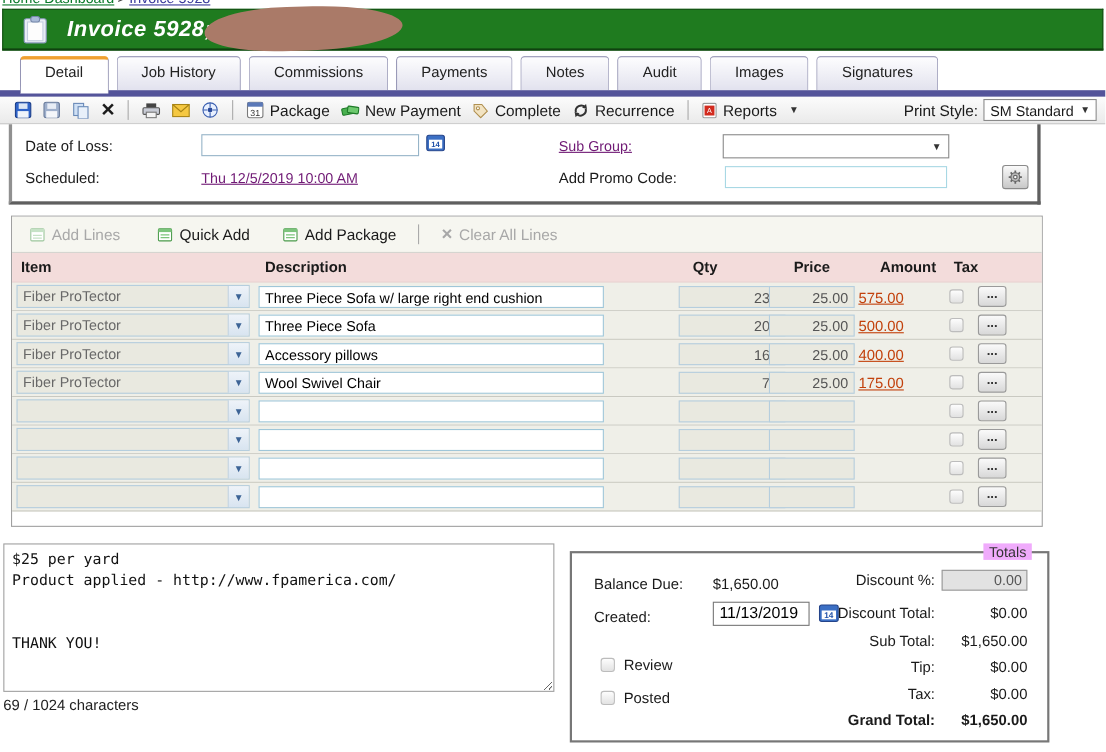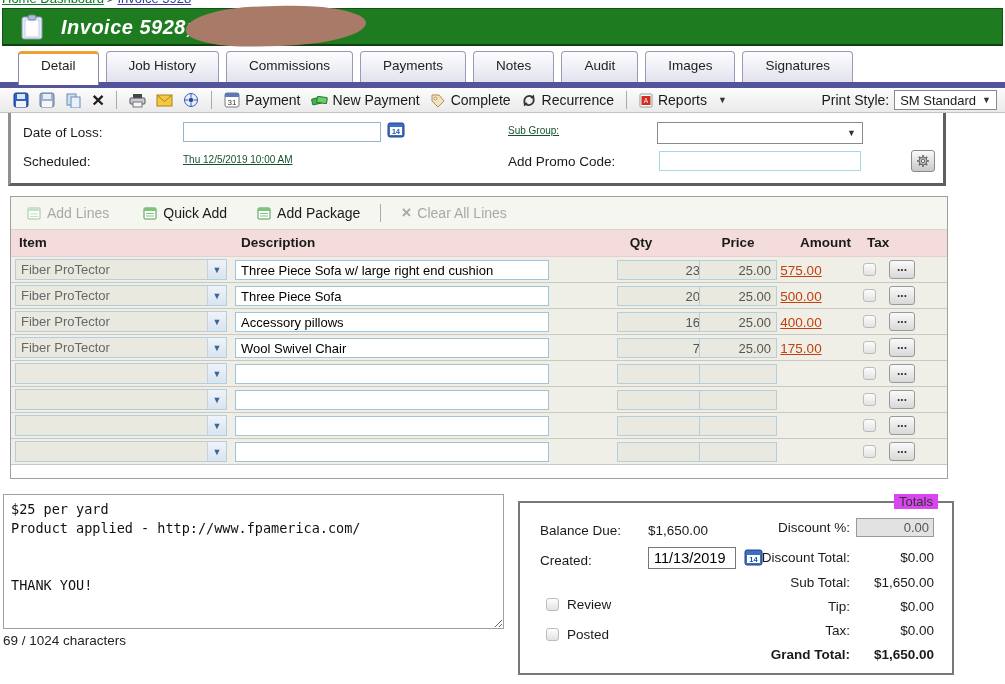--- a/index.html
+++ b/index.html
@@ -35,21 +35,21 @@
   .tsep { width:1px; height:18px; background:#aaa; margin:0 7px; }
   .xglyph { font-size:21px; font-weight:bold; color:#1c1c1c; line-height:16px; }
   .drop-arrow { font-size:9px; color:#333; margin-left:6px; }
   .print-style { margin-left:auto; display:flex; align-items:center; gap:5px; }
   .ps-select { border:1px solid #8a8a8a; background:#fff; height:20px; min-width:96px; display:flex; align-items:center; justify-content:space-between; padding:0 5px; font-size:13px; cursor:pointer; }
 
   
   .form-panel { left:8px; top:113px; width:938px; height:73px; background:#fff;
                 border-left:3px solid #909090; border-right:3px solid #5f5f5f; border-bottom:3px solid #5f5f5f; }
   .flabel { font-size:13.5px; color:#1a1a1a; }
-  .link { color:#14532d; text-decoration:underline; font-size:10px; cursor:pointer; }
+  .link { color:#701a75; text-decoration:underline; font-size:13px; cursor:pointer; }
   .text-input { border:1px solid #96b4c8; height:20px; font-size:13px; padding:0 4px; font-family:"Liberation Sans",sans-serif; }
   .fake-select { border:1px solid #8a8a8a; background:#fff; display:flex; align-items:center; justify-content:flex-end; padding:0 6px; cursor:pointer; }
   .gear-btn { width:24px; height:22px; border:1px solid #8a8a8a; border-radius:3px; background:linear-gradient(#fafafa,#c8c8c8); display:flex; align-items:center; justify-content:center; cursor:pointer; }
 
   
   .items-panel { left:10px; top:196px; width:938px; height:283px; border:1px solid #a0a0a0; background:#fff; }
   .items-toolbar { height:33px; background:#f6f6f0; border-bottom:1px solid #d5d5d0; display:flex; align-items:center; padding:0 10px; font-size:14px; }
   .itbtn { display:flex; align-items:center; gap:6px; padding:0 6px; cursor:pointer; }
   .itbtn.disabled { color:#a8a8a8; cursor:default; }
   .items-head { height:27px; background:#f3dcdb; position:relative; font-size:13.5px; font-weight:bold; border-bottom:1px solid #e6d0cf; }
@@ -65,21 +65,21 @@
   .cbox { width:13px; height:13px; border:1px solid #bcbcbc; border-radius:3px; background:linear-gradient(#fdfdfd,#e2e2e2); display:inline-block; cursor:pointer; }
   .row-cbox { position:absolute; left:852px; top:6px; }
   .dots-btn { position:absolute; left:878px; top:3px; width:26px; height:19px; border:1px solid #9a9a9a; border-radius:3px; background:linear-gradient(#fafafa,#d8d8d8); font-size:12px; font-weight:bold; color:#333; text-align:center; line-height:13px; cursor:pointer; }
 
   
   .notes-area { left:3px; top:494px; width:501px; height:135px; border:1px solid #a0a0a0; font-family:"DejaVu Sans Mono", monospace; font-size:13.5px; line-height:19px; padding:5px 7px; resize:both; color:#111; }
   .notes-counter { left:3px; top:633px; font-size:13.5px; color:#222; }
 
   
   .totals-panel { left:518px; top:501px; width:436px; height:174px; border:2px solid #777; background:#fff; }
-  .totals-legend { position:absolute; top:-9px; right:14px; background:#d946ef; padding:0 5px; font-size:13px; color:#333; }
+  .totals-legend { position:absolute; top:-9px; right:14px; background:#f0abfc; padding:0 5px; font-size:13px; color:#333; }
   .t-row-label { font-size:13.5px; }
   .t-right-row { position:absolute; left:170px; width:244px; display:flex; align-items:center; font-size:13.5px; }
   .t-right-row .lbl { flex:1; text-align:right; }
   .t-right-row .val { width:84px; text-align:right; }
   .t-right-row.bold { font-weight:bold; }
   .disc-input { width:78px; height:19px; background:#e2e2e2; border:1px solid #999; text-align:right; font-size:13px; color:#555; padding:0 4px; margin-left:6px; font-family:"Liberation Sans",sans-serif; }
   .created-input { position:absolute; left:128px; top:44px; width:88px; height:22px; border:1px solid #777; font-size:14.5px; text-align:left; padding:0 5px; font-family:"Liberation Sans",sans-serif; }
   .chk-row { position:absolute; display:flex; align-items:center; gap:8px; font-size:13.5px; }
 </style>
 </head>
@@ -160,21 +160,21 @@
         <path d="M8 1.5 v4 M8 10.5 v4 M1.5 8 h4 M10.5 8 h4" stroke="#3a5fb0"></path>
       </svg>
   </span>
   <span class="tsep"></span>
   <span class="tbtn">
     <svg width="16" height="16" viewBox="0 0 16 16">
         <rect x="1" y="1" width="14" height="14" rx="2" fill="#fff" stroke="#7a7a7a"></rect>
         <rect x="1" y="1" width="14" height="4" fill="#5b79b8"></rect>
         <text x="8" y="13" font-size="8" text-anchor="middle" fill="#333" font-family="Liberation Sans,sans-serif">31</text>
       </svg>
-    <span>Payment</span>
+    <span>Package</span>
   </span>
   <span class="tbtn">
     <svg width="17" height="15" viewBox="0 0 17 15">
         <rect x="1" y="5" width="10" height="6" rx="1" fill="#49b04f" stroke="#1e7a28" transform="rotate(-12 6 8)"></rect>
         <rect x="6" y="4" width="10" height="6" rx="1" fill="#6ec96f" stroke="#1e7a28" transform="rotate(8 11 7)"></rect>
       </svg>
     <span>New Payment</span>
   </span>
   <span class="tbtn">
     <svg width="16" height="15" viewBox="0 0 16 15">

